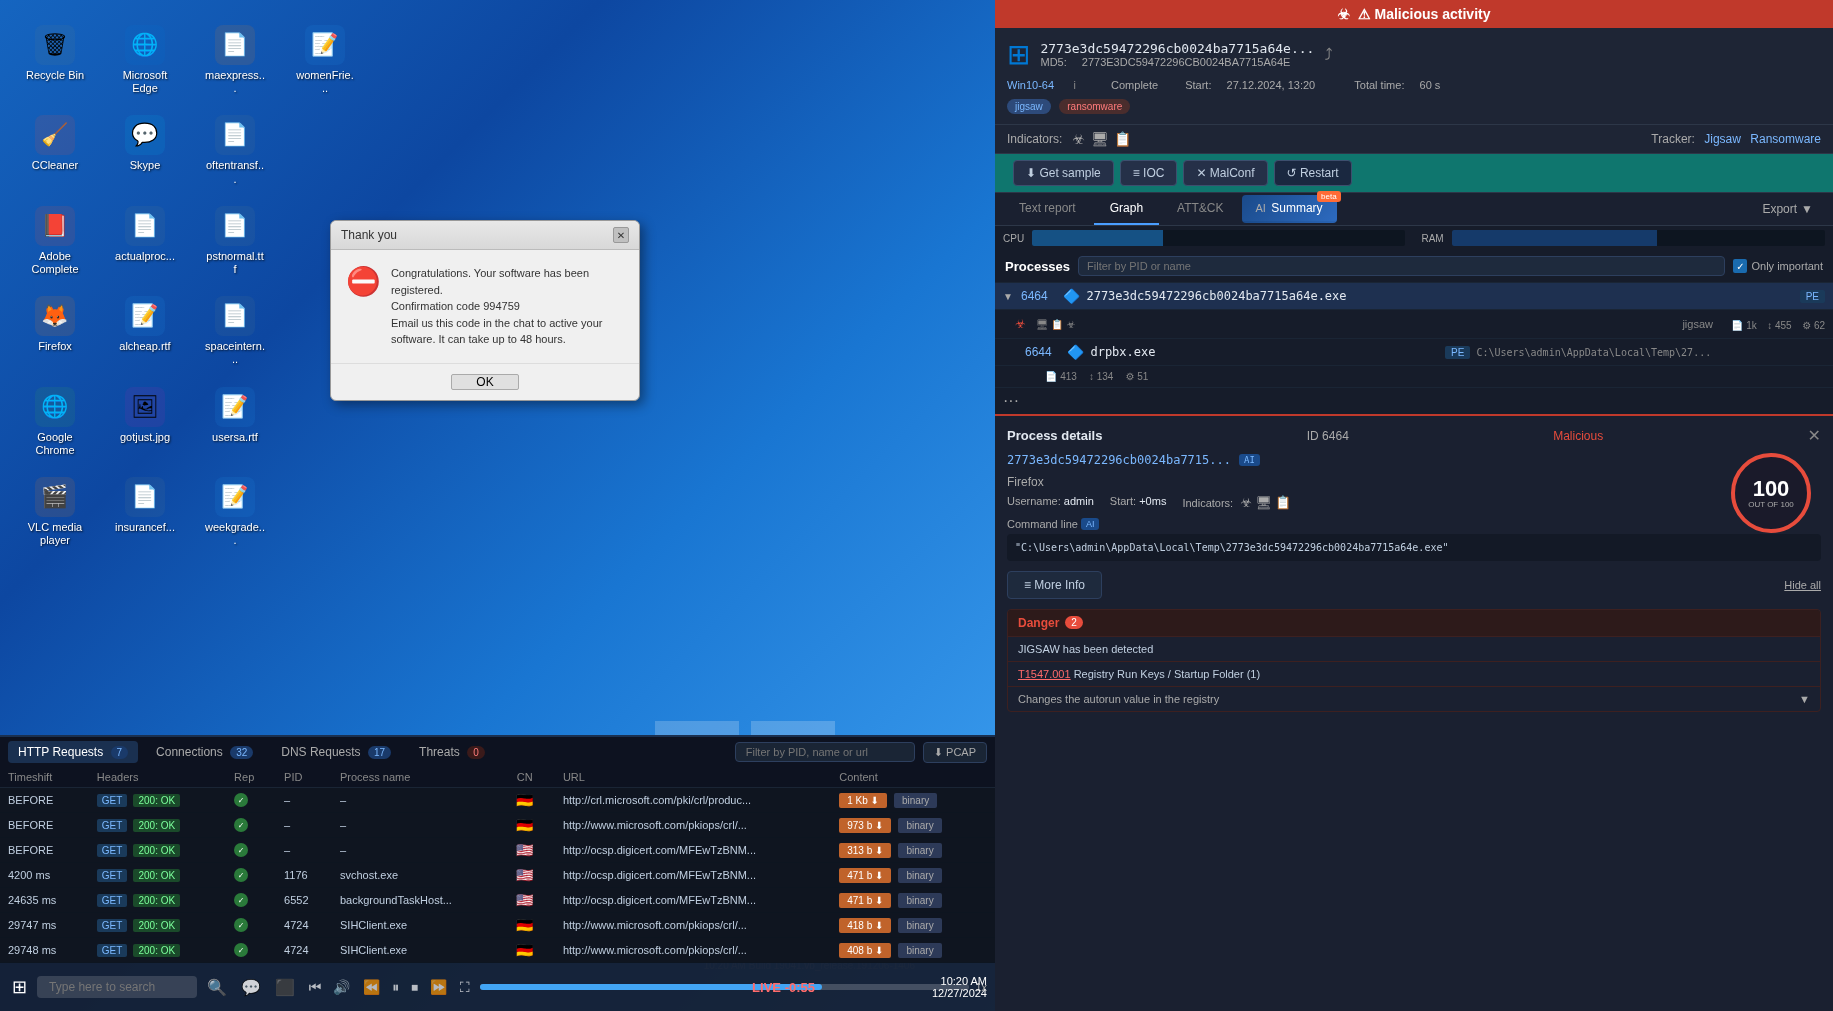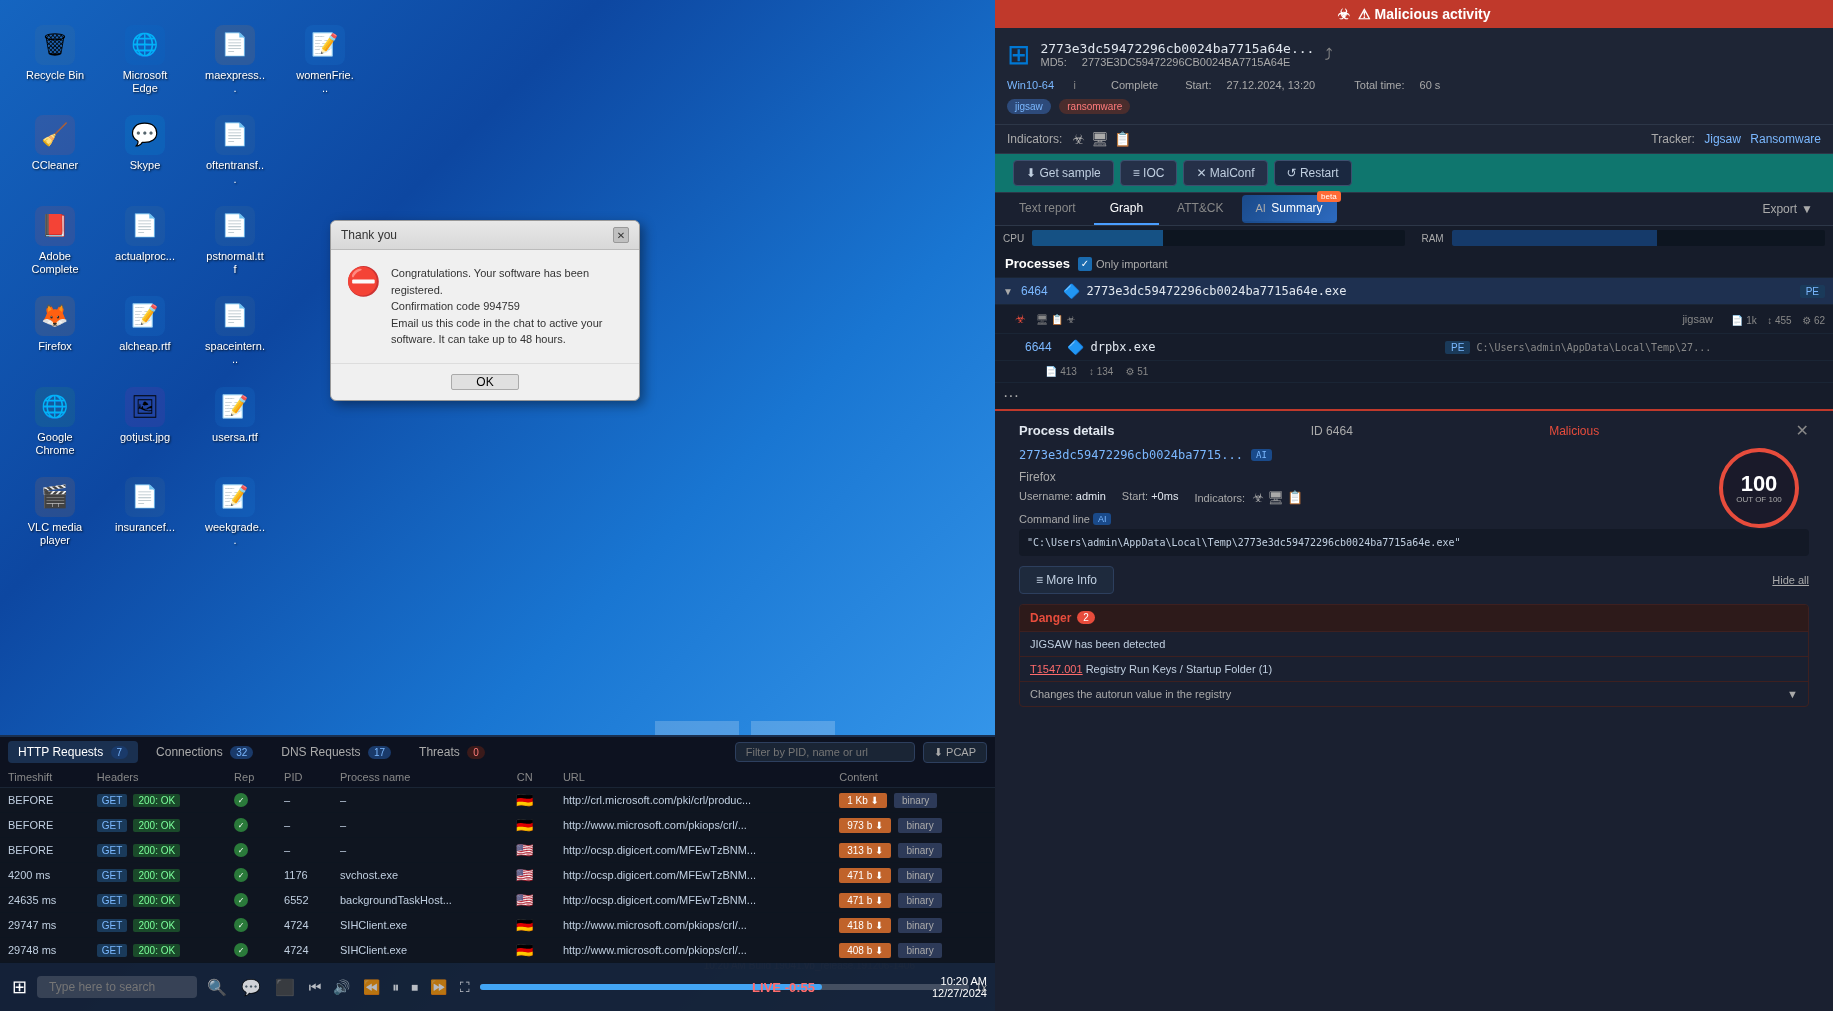--- a/index.html
+++ b/index.html
@@ -376,21 +376,21 @@
       border-radius: 2px;
     }
     .proc-user { color: #888; font-size: 11px; }
     .child-row { padding-left: 30px; }
     .proc-path { color: #888; font-size: 10px; font-family: monospace; flex: 1; }
 
     
     .process-details {
       background: #1a2030;
       border-top: 2px solid #c0392b;
-      padding: 10px 24px;
+      padding: 10px 12px;
       flex: 1;
       overflow-y: auto;
     }
     .pd-header {
       display: flex;
       align-items: center;
       justify-content: space-between;
       margin-bottom: 8px;
     }
     .pd-title { color: #e2e8f0; font-size: 13px; font-weight: bold; }
@@ -948,20 +948,21 @@
       <div class="cr-fill" style="width:35%;background:#1a6baf;"></div>
     </div>
     <span class="cr-label" style="margin-left:8px;">RAM</span>
     <div class="cr-bar">
       <div class="cr-fill cr-ram" style="width:55%;"></div>
     </div>
   </div>
 
   <div class="process-header">
     <span class="process-title">Processes</span>
+    <input class="pid-filter" placeholder="Filter by PID or name" style="">
     <div class="only-important">
       <div class="checkbox-checked">✓</div>
       <span>Only important</span>
     </div>
   </div>
 
   <div class="process-list">
 
     <div class="process-row selected">
       <span class="expand-arrow">▼</span>

